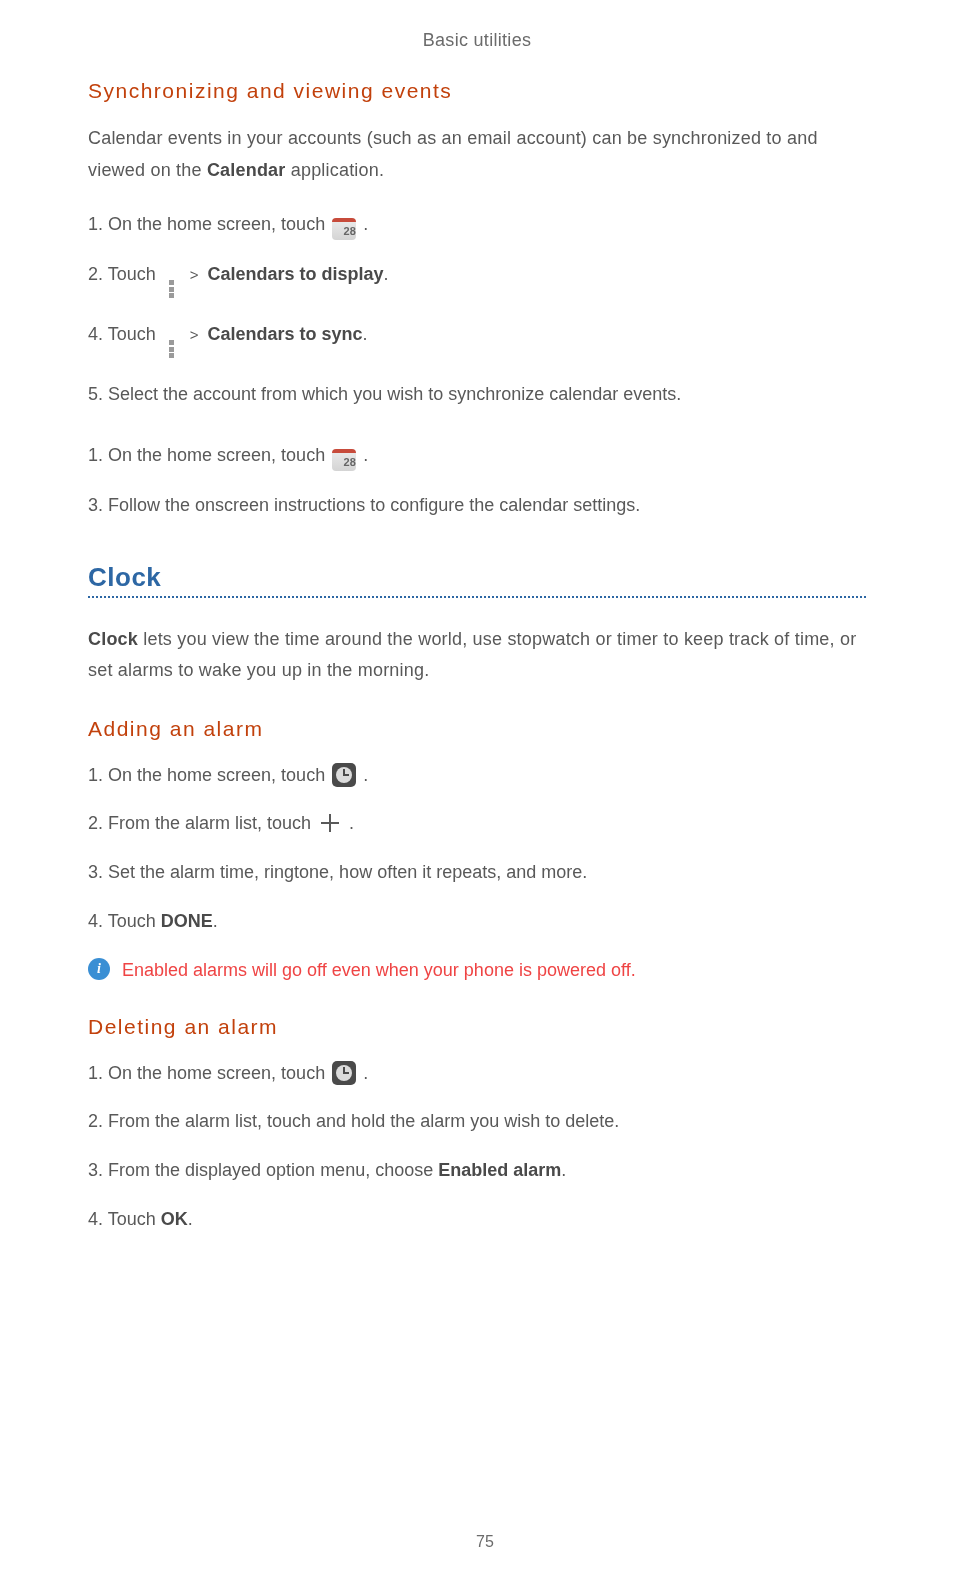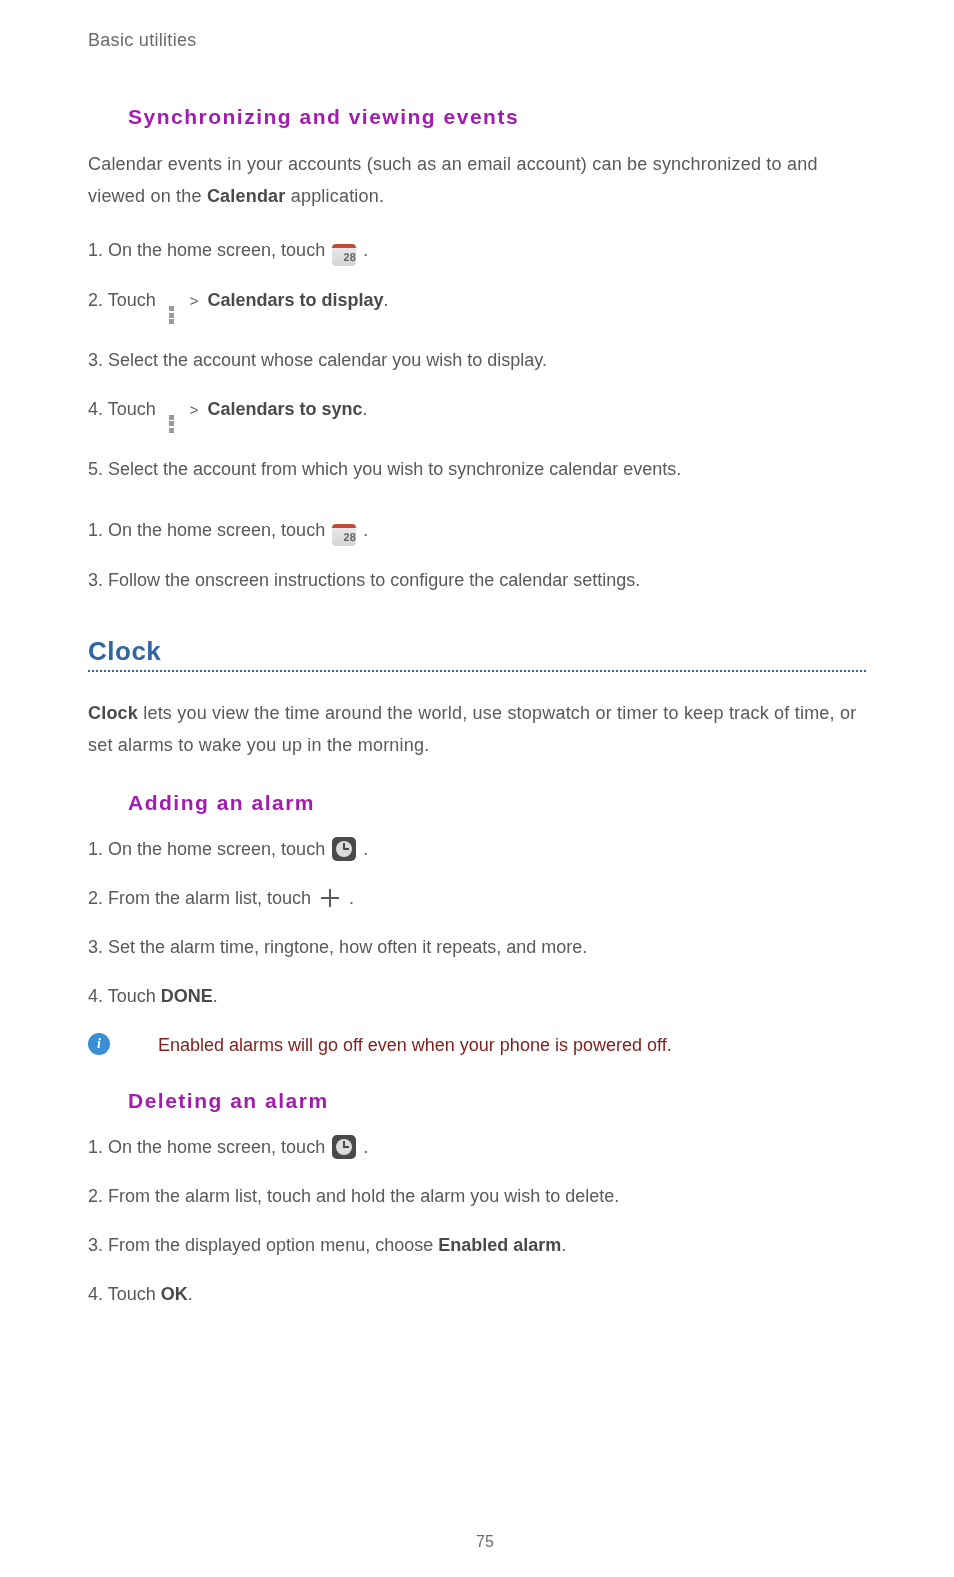--- a/index.html
+++ b/index.html
@@ -4,33 +4,32 @@
 <style>
   * { box-sizing: border-box; margin: 0; padding: 0; }
   html, body { width: 954px; height: 1577px; background: #ffffff; }
   body {
     font-family: "Segoe UI", "Helvetica Neue", Arial, sans-serif;
     color: #595959;
     padding: 30px 88px 20px 88px;
     position: relative;
   }
   .header-right {
-    text-align: left;
+    text-align: center;
     font-size: 18px;
     color: #6b6b6b;
-    margin-bottom: 54px;
+    margin-bottom: 28px;
     letter-spacing: 0.3px;
   }
   .sub-heading {
-    color: #a21caf;
-    font-weight: 700;
+    color: #c2410c;
+    font-weight: 400;
     font-size: 21px;
     letter-spacing: 1.5px;
     margin-bottom: 20px;
-    margin-left: 40px;
   }
   .para {
     color: #595959;
     font-size: 18px;
     line-height: 1.75;
     margin-bottom: 24px;
     letter-spacing: 0.2px;
   }
   .para b { color: #4a4a4a; font-weight: 700; }
   .step {
@@ -147,24 +146,23 @@
     color: #fff;
     font-style: italic;
     font-family: Georgia, serif;
     font-weight: 700;
     font-size: 14px;
     text-align: center;
     line-height: 22px;
     margin-top: 2px;
   }
   .info-text {
-    color: #7f1d1d;
+    color: #ef4444;
     font-size: 18px;
     line-height: 1.6;
-    margin-left: 36px;
   }
   .block { margin-bottom: 12px; }
 </style>
 </head>
 <body>
 
 <div class="header-right">Basic utilities</div>
 
 <div class="block">
   <div class="sub-heading">Synchronizing  and  viewing  events</div>
@@ -182,21 +180,20 @@
     <span>2. Touch </span>
     <span class="menu-icon">
         <span></span>
         <span></span>
         <span></span>
       </span>
     <span class="gt">&gt;</span>
     <b>Calendars to display</b><span>.</span>
   </p>
 
-  <p class="step">3. Select the account whose calendar you wish to display.</p>
 
   <p class="step">
     <span>4. Touch </span>
     <span class="menu-icon">
         <span></span>
         <span></span>
         <span></span>
       </span>
     <span class="gt">&gt;</span>
     <b>Calendars to sync</b><span>.</span>

